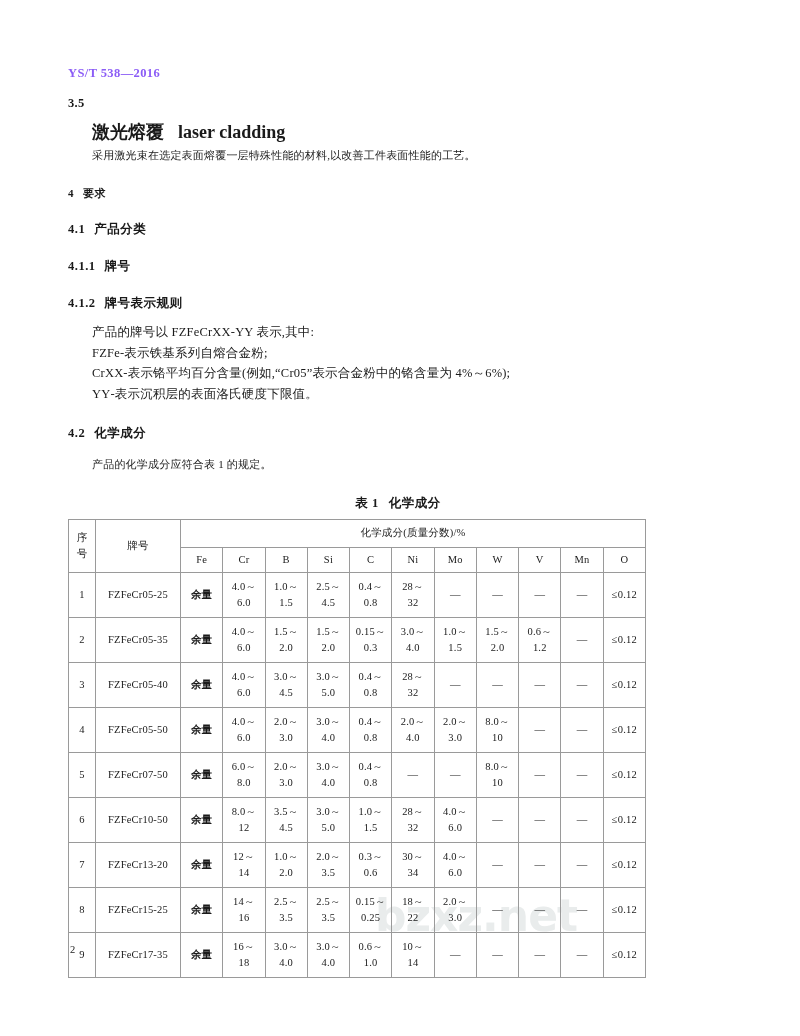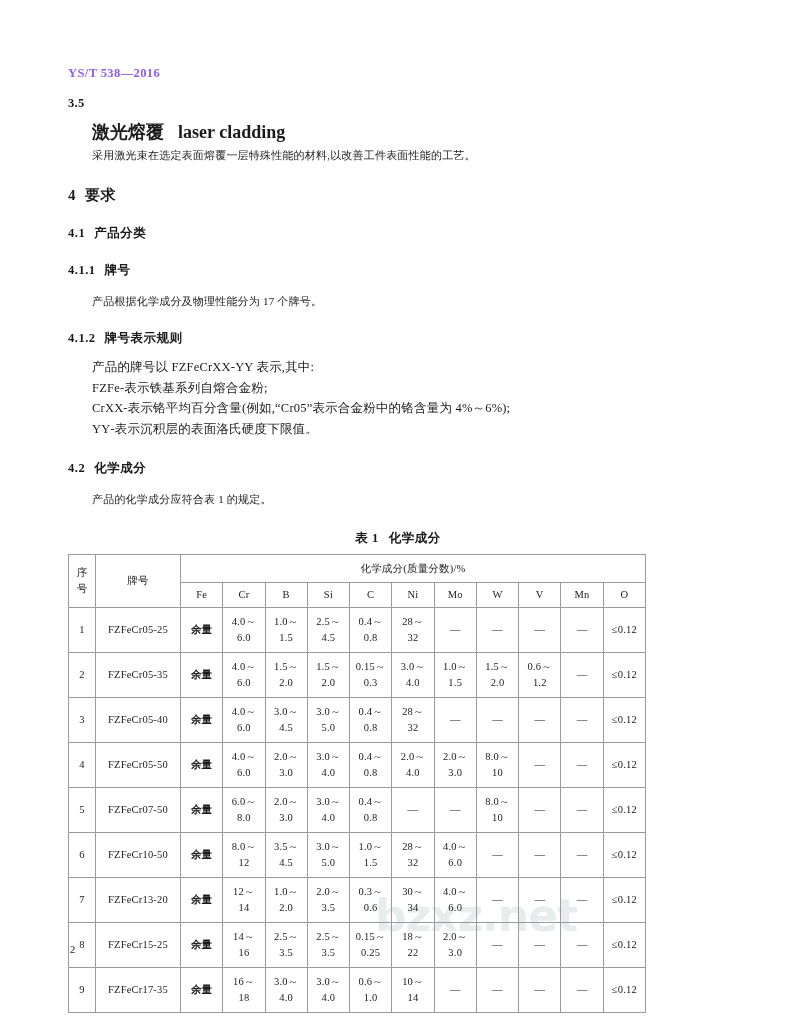--- a/index.html
+++ b/index.html
@@ -78,21 +78,21 @@
     font-weight: 700;
   }
   .para {
     margin: 2px 0 0 24px;
     font-size: 11px;
     line-height: 1.55;
     letter-spacing: 0.2px;
   }
   .sec-title {
     margin: 22px 0 0 0;
-    font-size: 15px;
+    font-size: 11px;
     font-weight: 700;
     letter-spacing: 0.5px;
     font-family: Liberation Serif, serif;
   }
   .sec-title .n { margin-right: 9px; }
   .sub-title {
     margin: 20px 0 0 0;
     font-size: 12.5px;
     font-weight: 700;
     letter-spacing: 0.5px;
@@ -194,21 +194,20 @@
       <span class="n">4</span><span>要求</span>
     </div>
 
     <div class="sub-title">
       <span class="n">4.1</span><span>产品分类</span>
     </div>
 
     <div class="sub-title">
       <span class="n">4.1.1</span><span>牌号</span>
     </div>
-    <div class="para blk">产品根据化学成分及物理性能分为 17 个牌号。</div>
 
     <div class="sub-title">
       <span class="n">4.1.2</span><span>牌号表示规则</span>
     </div>
     <div class="lines">
       <div>产品的牌号以 FZFeCrXX‐YY 表示,其中:</div>
       <div>FZFe‐表示铁基系列自熔合金粉;</div>
       <div>CrXX‐表示铬平均百分含量(例如,“Cr05”表示合金粉中的铬含量为 4%～6%);</div>
       <div>YY‐表示沉积层的表面洛氏硬度下限值。</div>
     </div>

